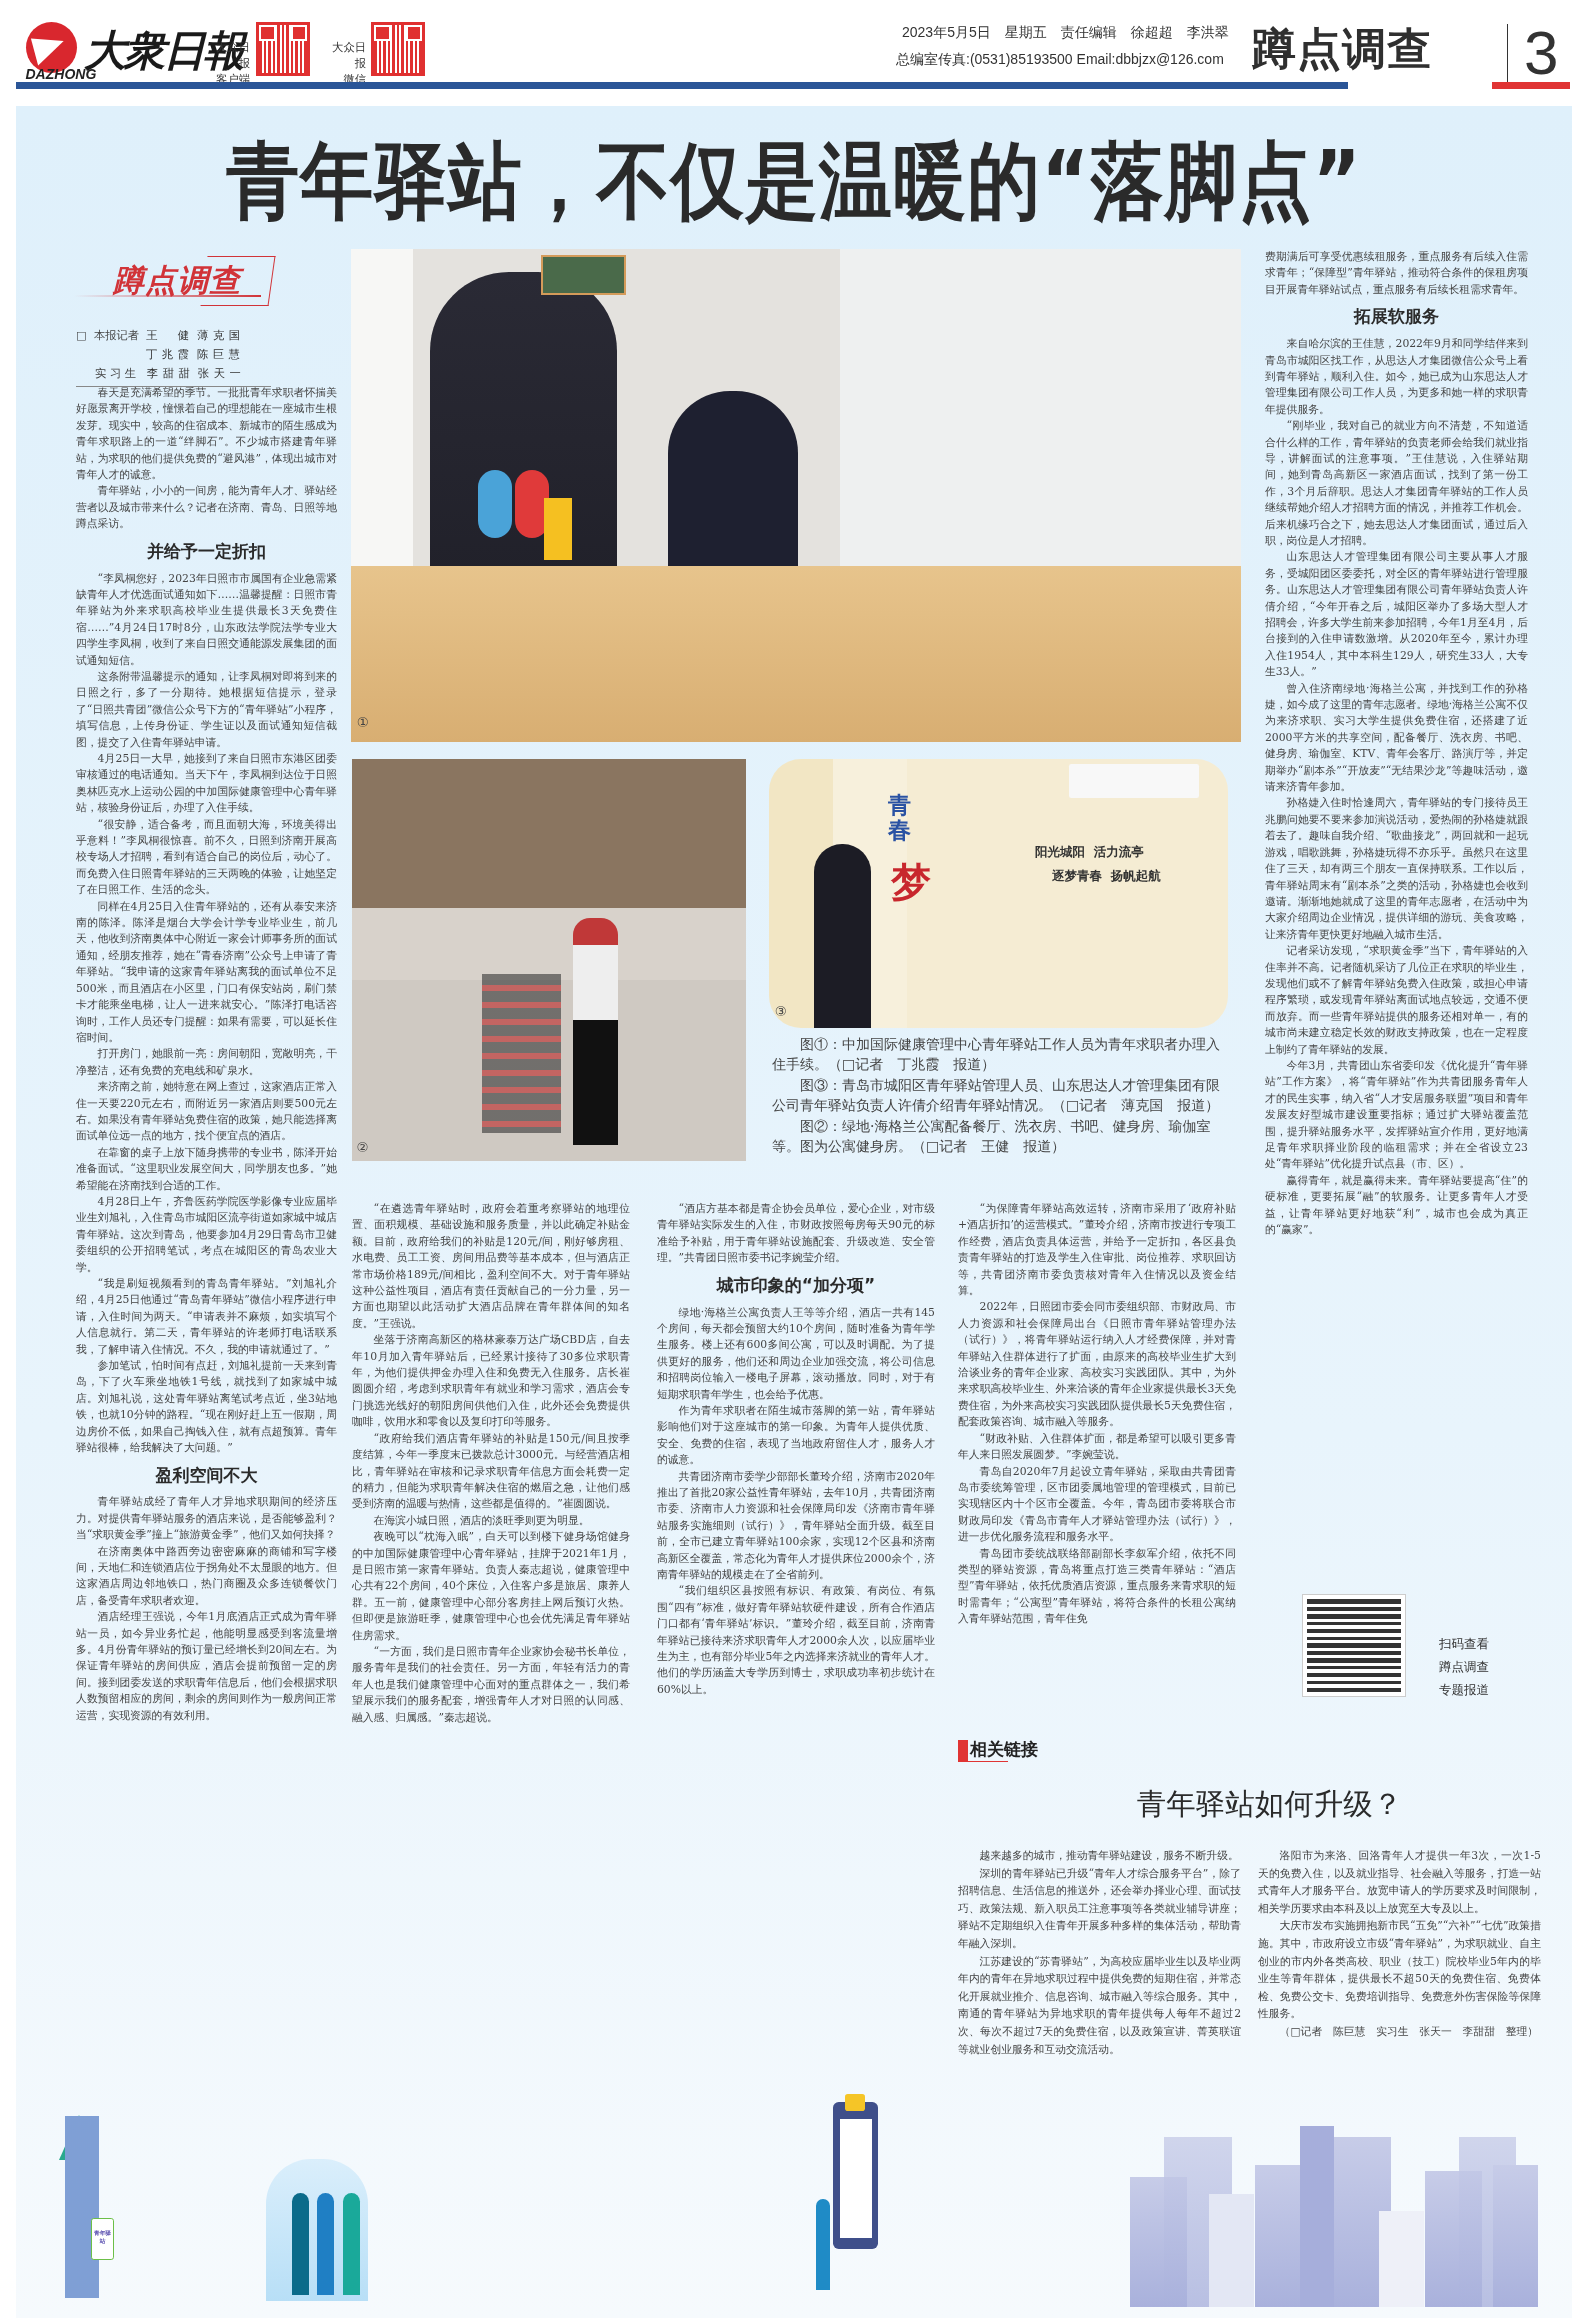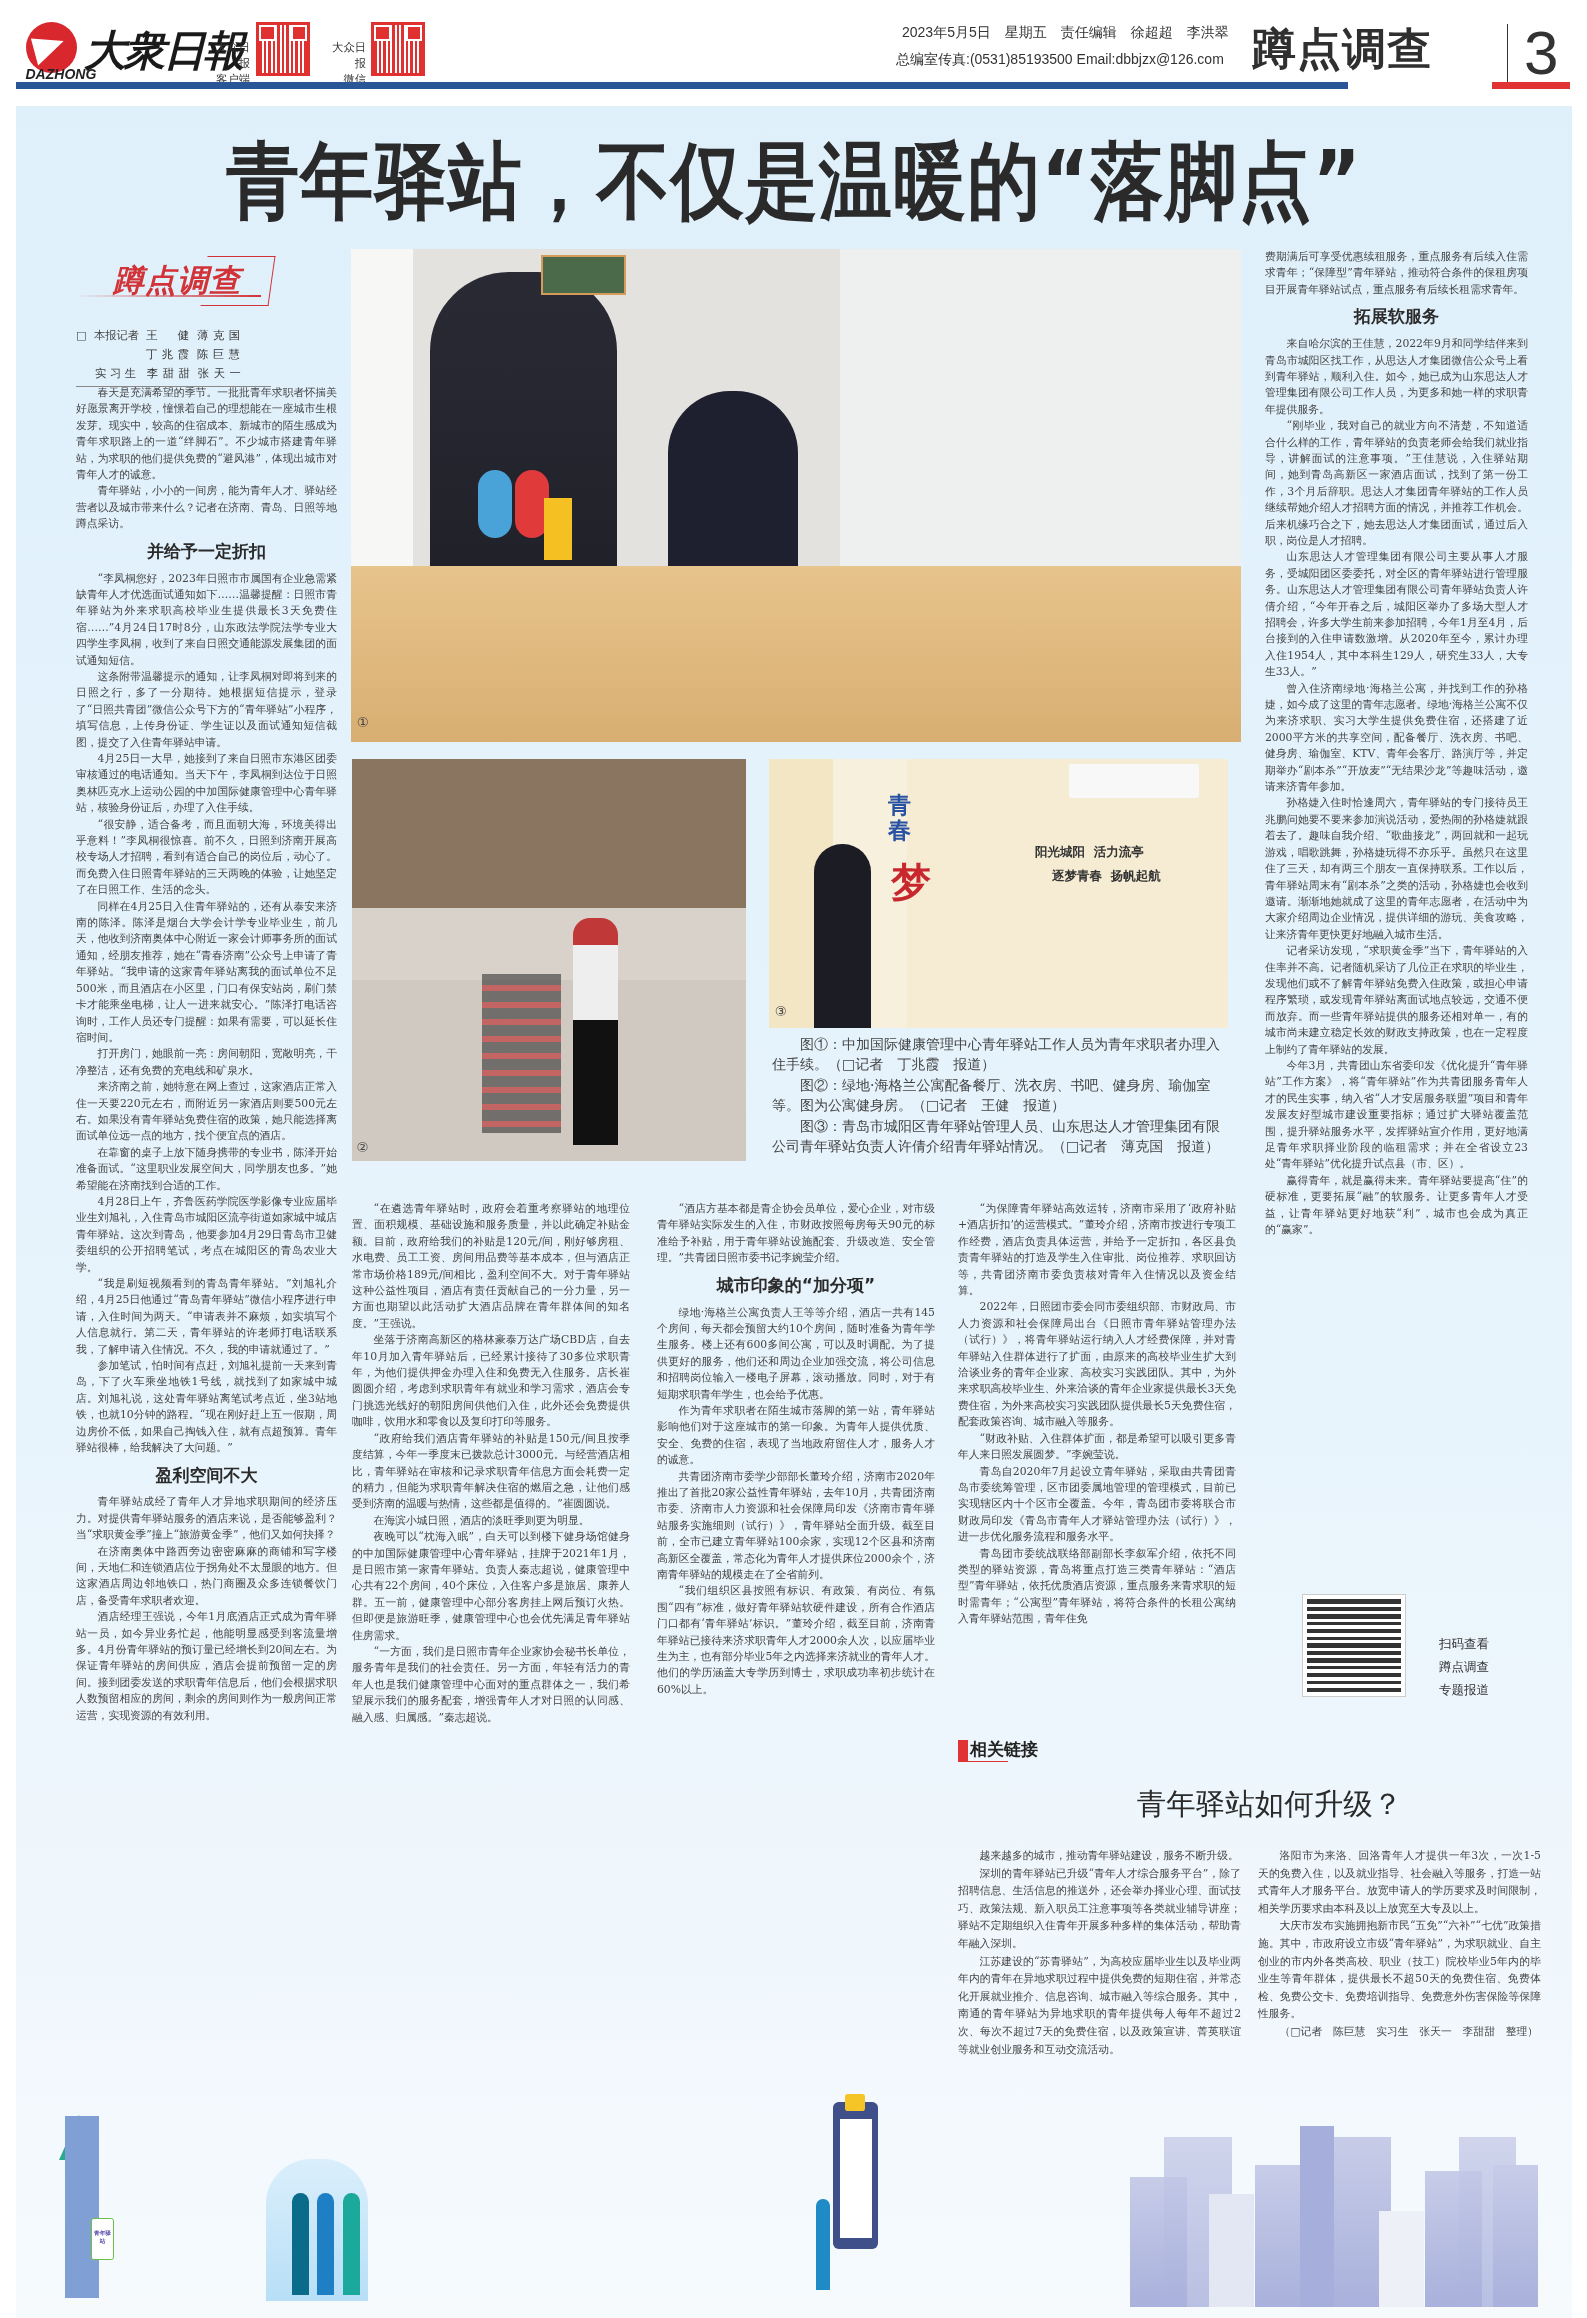--- a/index.html
+++ b/index.html
@@ -33,21 +33,21 @@
   .byline b { font-weight: normal; letter-spacing: 4.5px; color: #333; }
   .rule { height: 0.6px; background: #888; }
   
   .badge { left: 113px; top: 260px; font-family: "DejaVu Sans", sans-serif; font-weight: bold; font-style: italic; font-size: 31px; color: #d13338; letter-spacing: 1.1px; }
   .badge-frame { left: 204px; top: 256px; width: 68px; height: 50px; border: 1.7px solid #d13338; border-left: none; transform: skewX(-8deg); }
   .badge-line { left: 74px; top: 295px; width: 187px; height: 1.7px; background: linear-gradient(90deg, rgba(209,51,56,0), #d13338); }
   
   .photo { background: #ccc; overflow: hidden; }
   .photo1 { left: 351px; top: 249px; width: 890px; height: 493px; background: linear-gradient(90deg, #f7f7f5 0 7%, #e4e2de 7% 55%, #eef0f0 55%); }
   .photo2 { left: 352px; top: 759px; width: 394px; height: 402px; background: linear-gradient(#8a7560 0 37%, #d8d2cb 37% 55%, #cfc9c2 55%); }
-  .photo3 { left: 769px; top: 759px; width: 459px; height: 269px; background: linear-gradient(90deg, #f2e6c4 0 14%, #f7f0dc 14% 30%, #f5ecd3 30%); }
+  .photo3 { left: 769px; top: 759px; width: 459px; height: 269px; background: linear-gradient(90deg, #f2e6c4 0 14%, #f7f0dc 14% 30%, #f5ecd3 30%); border-radius: 32px; }
   .photo-num { font-family: "DejaVu Sans", sans-serif; font-size: 13.6px; color: #444; }
   .caption { left: 772px; top: 1034px; width: 458px; font-size: 14px; line-height: 20.4px; color: #444; }
   .caption p { text-indent: 2em; }
   
   .qr-gray { left: 1303px; top: 1595px; width: 102px; height: 101px; background:
     repeating-linear-gradient(0deg, #333 0 4.5px, #fff 4.5px 8px, #333 8px 11.3px, #fff 11.3px 14.7px),
     #fff; border: 4.5px solid #fff; outline: 0.6px solid #ccc; }
   .qr-text { left: 1439px; top: 1632px; font-family: "DejaVu Sans", sans-serif; font-size: 12.5px; line-height: 23px; color: #333; }
   .related-icon { left: 958px; top: 1740px; width: 10.2px; height: 21.5px; background: #e03434; }
   .related-label { left: 970px; top: 1738px; font-family: "DejaVu Sans", sans-serif; font-weight: bold; font-size: 17px; color: #222; }
@@ -152,22 +152,22 @@
   <div class="abs" style="left:119px;top:34px;font-family:'DejaVu Sans',sans-serif;font-weight:bold;font-size:23px;color:#2a52a3;line-height:25px;width:28px;">青春</div>
   <div class="abs" style="left:122px;top:96px;font-family:'DejaVu Sans',sans-serif;font-weight:bold;font-size:40px;color:#c8272d;">梦</div>
   <div class="abs" style="left:266px;top:85px;font-family:'DejaVu Sans',sans-serif;font-weight:bold;font-size:12.5px;color:#333;"><span>阳光城阳</span>&nbsp;&nbsp;<span>活力流亭</span></div>
   <div class="abs" style="left:283px;top:109px;font-family:'DejaVu Sans',sans-serif;font-weight:bold;font-size:12.5px;color:#333;"><span>逐梦青春</span>&nbsp;&nbsp;<span>扬帆起航</span></div>
   <div class="abs" style="left:300px;top:4.5px;width:130px;height:34px;background:#f8f8f8;border-radius:2.3px;"></div>
   <div class="abs photo-num" style="left:5.7px;top:244px;">③</div>
 </div>
 
 <div class="abs caption">
   <p>图①：中加国际健康管理中心青年驿站工作人员为青年求职者办理入住手续。（□记者　丁兆霞　报道）</p>
+  <p>图③：青岛市城阳区青年驿站管理人员、山东思达人才管理集团有限公司青年驿站负责人许倩介绍青年驿站情况。（□记者　薄克国　报道）</p>
   <p>图②：绿地·海格兰公寓配备餐厅、洗衣房、书吧、健身房、瑜伽室等。图为公寓健身房。（□记者　王健　报道）</p>
-  <p>图③：青岛市城阳区青年驿站管理人员、山东思达人才管理集团有限公司青年驿站负责人许倩介绍青年驿站情况。（□记者　薄克国　报道）</p>
 </div>
 
 <div class="abs col" style="left:352px;top:1201px;width:278px;">
   <p>“在遴选青年驿站时，政府会着重考察驿站的地理位置、面积规模、基础设施和服务质量，并以此确定补贴金额。目前，政府给我们的补贴是120元/间，刚好够房租、水电费、员工工资、房间用品费等基本成本，但与酒店正常市场价格189元/间相比，盈利空间不大。对于青年驿站这种公益性项目，酒店有责任贡献自己的一分力量，另一方面也期望以此活动扩大酒店品牌在青年群体间的知名度。”王强说。</p>
   <p>坐落于济南高新区的格林豪泰万达广场CBD店，自去年10月加入青年驿站后，已经累计接待了30多位求职青年，为他们提供押金办理入住和免费无入住服务。店长崔圆圆介绍，考虑到求职青年有就业和学习需求，酒店会专门挑选光线好的朝阳房间供他们入住，此外还会免费提供咖啡，饮用水和零食以及复印打印等服务。</p>
   <p>“政府给我们酒店青年驿站的补贴是150元/间且按季度结算，今年一季度末已拨款总计3000元。与经营酒店相比，青年驿站在审核和记录求职青年信息方面会耗费一定的精力，但能为求职青年解决住宿的燃眉之急，让他们感受到济南的温暖与热情，这些都是值得的。”崔圆圆说。</p>
   <p>在海滨小城日照，酒店的淡旺季则更为明显。</p>
   <p>夜晚可以“枕海入眠”，白天可以到楼下健身场馆健身的中加国际健康管理中心青年驿站，挂牌于2021年1月，是日照市第一家青年驿站。负责人秦志超说，健康管理中心共有22个房间，40个床位，入住客户多是旅居、康养人群。五一前，健康管理中心部分客房挂上网后预订火热。但即便是旅游旺季，健康管理中心也会优先满足青年驿站住房需求。</p>
   <p>“一方面，我们是日照市青年企业家协会秘书长单位，服务青年是我们的社会责任。另一方面，年轻有活力的青年人也是我们健康管理中心面对的重点群体之一，我们希望展示我们的服务配套，增强青年人才对日照的认同感、融入感、归属感。”秦志超说。</p>
 </div>

